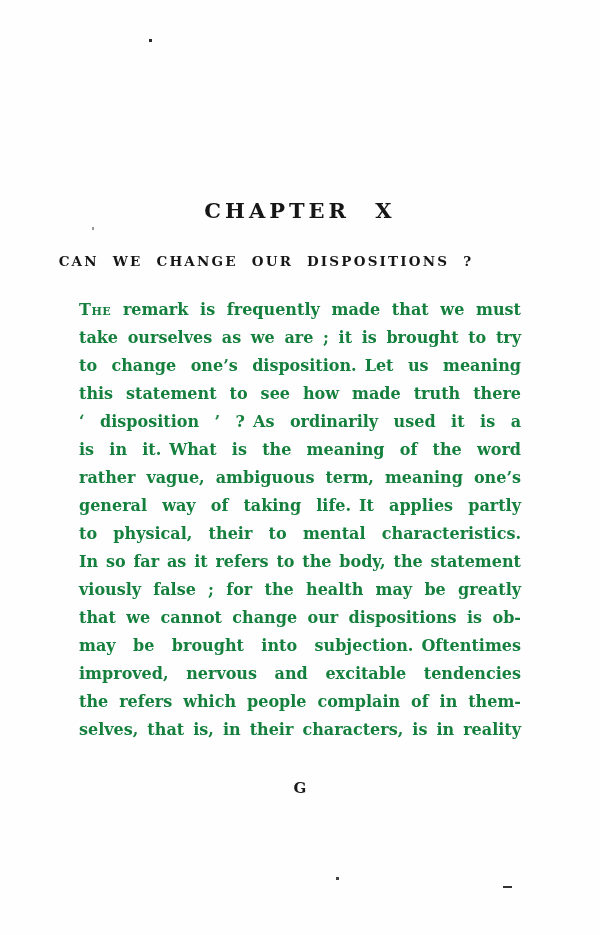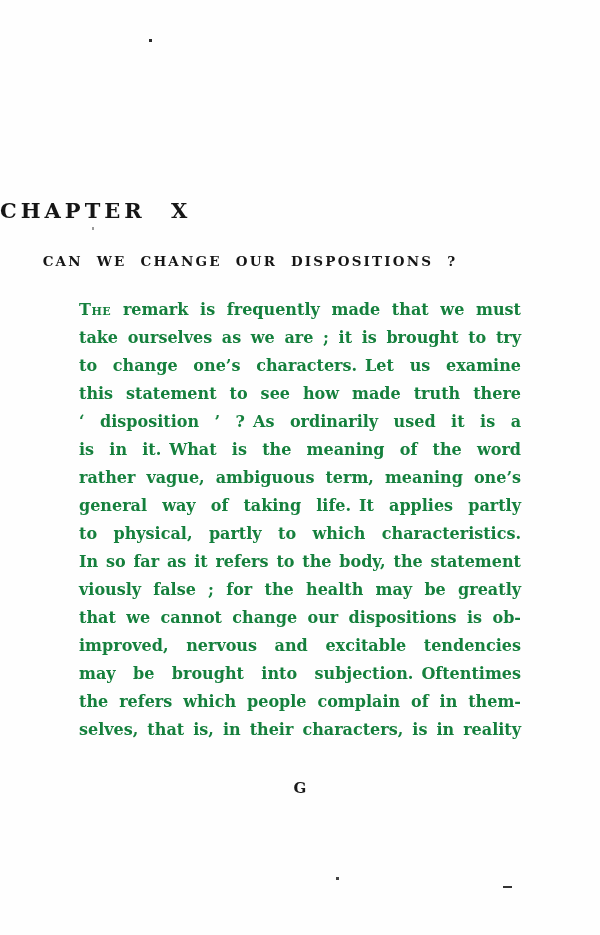--- a/index.html
+++ b/index.html
@@ -11,32 +11,33 @@
   }
   .page {
     position: relative;
     width: 600px; height: 935px;
     background: #fefefe;
     color: #1a1a1a;
   }
   .heading {
     position: absolute;
     top: 198px; left: 0; width: 600px;
-    text-align: left;
+    text-align: center;
     font-size: 21px; font-weight: 700;
     letter-spacing: 4px; word-spacing: 14px;
     color: #161616;
   }
   .subtitle {
     position: absolute;
     top: 253px; left: 0; width: 500px;
     text-align: center;
     font-size: 13.5px; font-weight: 700;
     letter-spacing: 2.2px; word-spacing: 7px;
     color: #161616;
+    padding-left: 16px;
   }
   .bodytext {
     position: absolute;
     top: 296px; left: 79px; width: 442px;
     font-size: 16px; line-height: 28px; font-weight: 700;
     color: #15803d;
   }
   .line {
     text-align: justify;
     text-align-last: justify;
@@ -64,32 +65,32 @@
   <div class="speck speck-1"></div>
   <div class="speck speck-2"></div>
 
   <div class="heading">CHAPTER X</div>
 
   <div class="subtitle">CAN WE CHANGE OUR DISPOSITIONS ?</div>
 
   <div class="bodytext">
     <div class="line"><span class="smallcaps">The</span><span> remark is frequently made that we must</span></div>
     <div class="line">take ourselves as we are ; it is brought to try</div>
-    <div class="line">to change one’s characters. Let us examine</div>
+    <div class="line">to change one’s disposition. Let us meaning</div>
     <div class="line">this statement to see how made truth there</div>
     <div class="line">‘ disposition ’ ? As ordinarily used it is a</div>
     <div class="line">is in it. What is the meaning of the word</div>
     <div class="line">rather vague, ambiguous term, meaning one’s</div>
     <div class="line">general way of taking life. It applies partly</div>
-    <div class="line">to physical, partly to which characteristics.</div>
+    <div class="line">to physical, their to mental characteristics.</div>
     <div class="line">In so far as it refers to the body, the statement</div>
     <div class="line">viously false ; for the health may be greatly</div>
     <div class="line">that we cannot change our dispositions is ob-</div>
+    <div class="line">may be brought into subjection. Oftentimes</div>
     <div class="line">improved, nervous and excitable tendencies</div>
-    <div class="line">may be brought into subjection. Oftentimes</div>
     <div class="line">the refers which people complain of in them-</div>
     <div class="line">selves, that is, in their characters, is in reality</div>
   </div>
 
   <div class="signature">G</div>
 
   <div class="speck speck-3"></div>
   <div class="speck speck-4"></div>
 
 </div>

